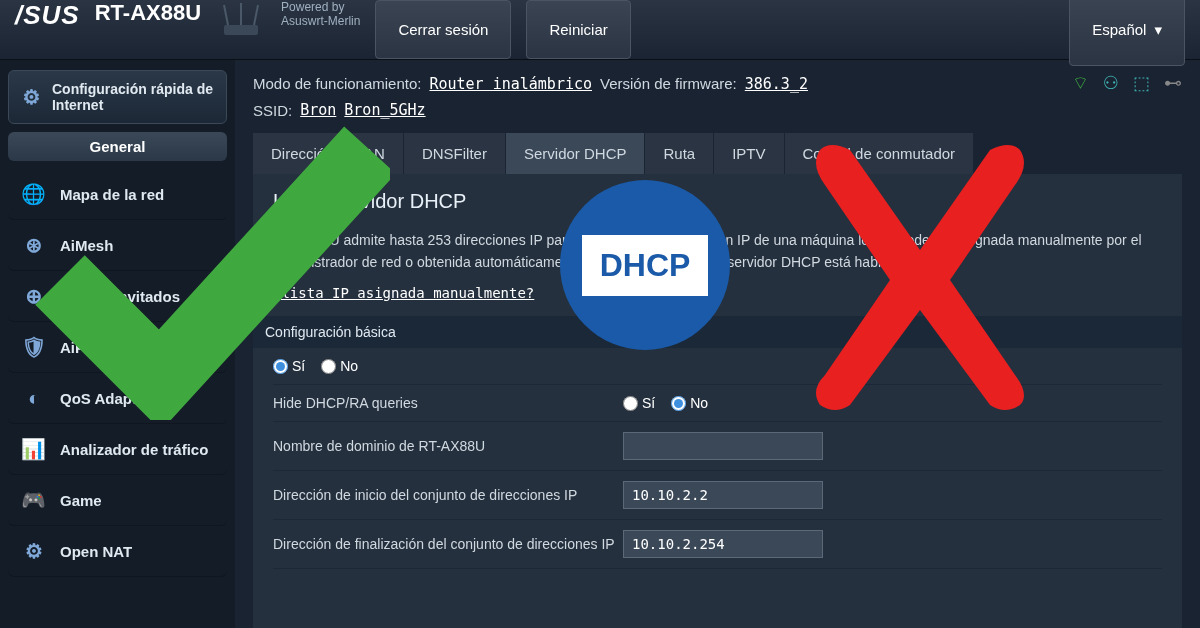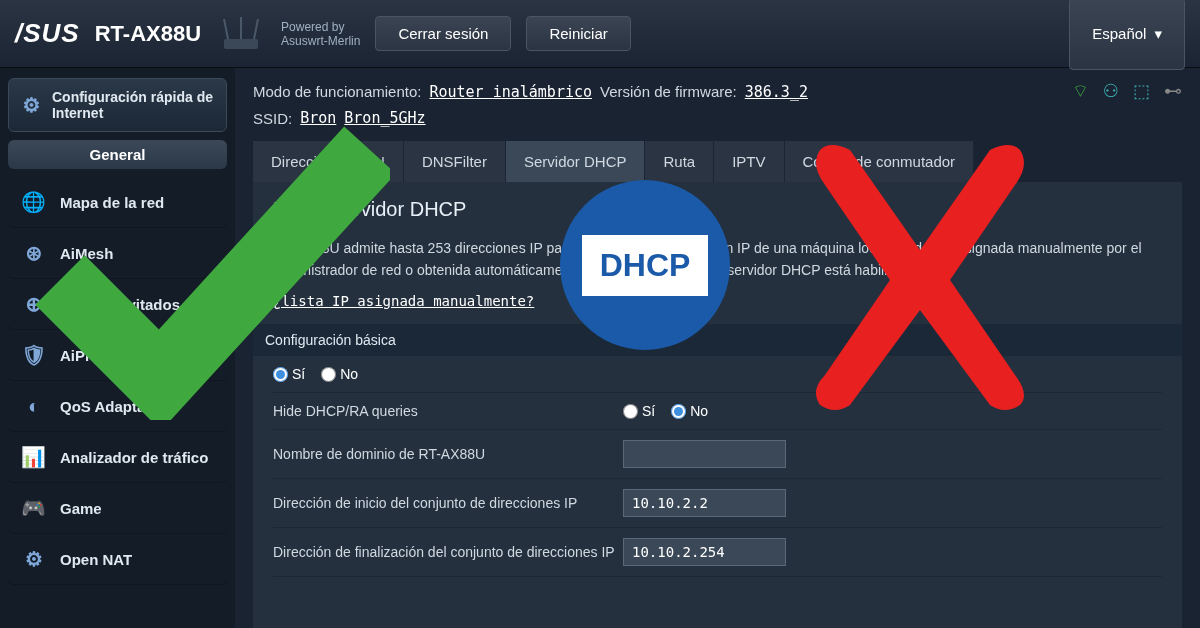--- a/index.html
+++ b/index.html
@@ -1,17 +1,17 @@
 <!DOCTYPE html>
 <html><head>
 <meta charset="utf-8">
 <style>
 * { margin: 0; padding: 0; box-sizing: border-box; }
 body { font-family: Arial, sans-serif; background: #1a2332; color: #fff; width: 1200px; height: 628px; overflow: hidden; position: relative; }
-.topbar { display: flex; align-items: center; height: 68px; background: linear-gradient(180deg, #2a3442, #1a2432); border-bottom: 1px solid #0a0f16; padding: 0 15px; gap: 15px; }
+.topbar { display: flex; height: 60px; background: linear-gradient(180deg, #2a3442, #1a2432); border-bottom: 1px solid #0a0f16; padding: 0 15px; gap: 15px; }
 .brand { font-style: italic; font-weight: bold; font-size: 26px; letter-spacing: 1px; }
 .model { font-weight: bold; font-size: 22px; }
 .router-icon { width: 50px; height: 40px; position: relative; }
 .powered { font-size: 12px; color: #a0b0c0; }
 .topbtn { background: linear-gradient(180deg, #3a4452, #2a3442); border: 1px solid #4a5462; border-radius: 4px; padding: 8px 22px; color: #fff; font-size: 15px; cursor: pointer; }
 .lang { margin-left: auto; display: flex; align-items: center; gap: 10px; }
 .lang-btn { background: linear-gradient(180deg, #3a4452, #2a3442); border: 1px solid #4a5462; border-radius: 4px; padding: 26px 22px; color: #fff; font-size: 15px; cursor: pointer; display: flex; align-items: center; gap: 8px; }
 .layout { display: flex; height: calc(100% - 56px); }
 .sidebar { width: 235px; background: #141c28; padding: 10px 8px; overflow: hidden; }
 .side-btn { display: flex; align-items: center; gap: 10px; padding: 10px 12px; background: linear-gradient(180deg, #2a3848, #1c2836); border: 1px solid #3a4858; border-radius: 6px; margin-bottom: 6px; cursor: pointer; font-size: 14px; color: #e0e8f0; font-weight: bold; }
@@ -31,21 +31,21 @@
 .panel { background: #24303e; padding: 16px 20px; min-height: 500px; }
 .panel-title { font-size: 20px; color: #e8f0f8; margin-bottom: 16px; }
 .panel-desc { font-size: 14px; color: #d0d8e0; line-height: 1.6; margin-bottom: 8px; }
 .panel-desc .link { color: #fff; text-decoration: underline; font-family: monospace; }
 .section-head { background: #1a2838; padding: 8px 12px; margin: 12px -20px 0; font-size: 14px; color: #e0e8f0; }
 .form-row { display: flex; align-items: center; padding: 10px 0; border-bottom: 1px solid #1a2838; font-size: 14px; }
 .form-row .lbl { width: 350px; color: #d0d8e0; }
 .form-row .ctrl { flex: 1; display: flex; align-items: center; gap: 6px; }
 .radio-opt { display: inline-flex; align-items: flex-end; gap: 4px; margin-right: 10px; }
 input[type=radio] { width: 15px; height: 15px; accent-color: #3f8fdf; }
-input[type=text] { background: #3a4858; border: 1px solid #5a6878; color: #fff; padding: 5px 8px; font-family: monospace; font-size: 14px; width: 163px; }
+input[type=text] { background: #3a4858; border: 1px solid #5a6878; color: #fff; padding: 5px 8px; font-family: monospace; font-size: 14px; width: 200px; }
 .check-overlay { position: absolute; left: 30px; top: 120px; z-index: 50; }
 .x-overlay { position: absolute; right: 150px; top: 130px; z-index: 50; }
 .dhcp-overlay { position: absolute; left: 560px; top: 180px; z-index: 50; }
 .dhcp-circle { width: 170px; height: 170px; border-radius: 50%; background: #1a5aa8; display: flex; align-items: center; justify-content: center; }
 .dhcp-box { background: #fff; color: #1a5aa8; font-weight: bold; font-size: 32px; padding: 12px 18px; }
 </style>
 </head>
 <body>
 
 <div class="topbar">

